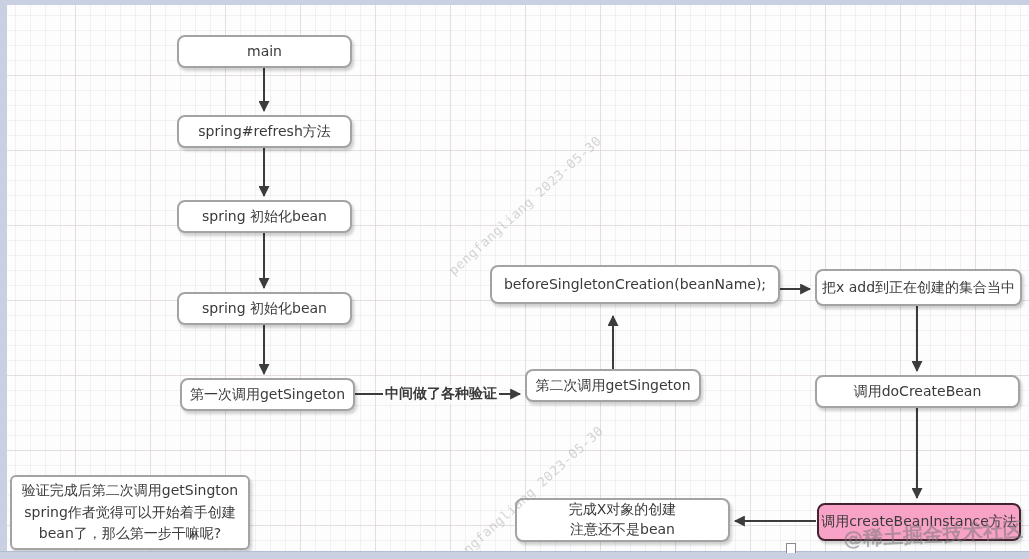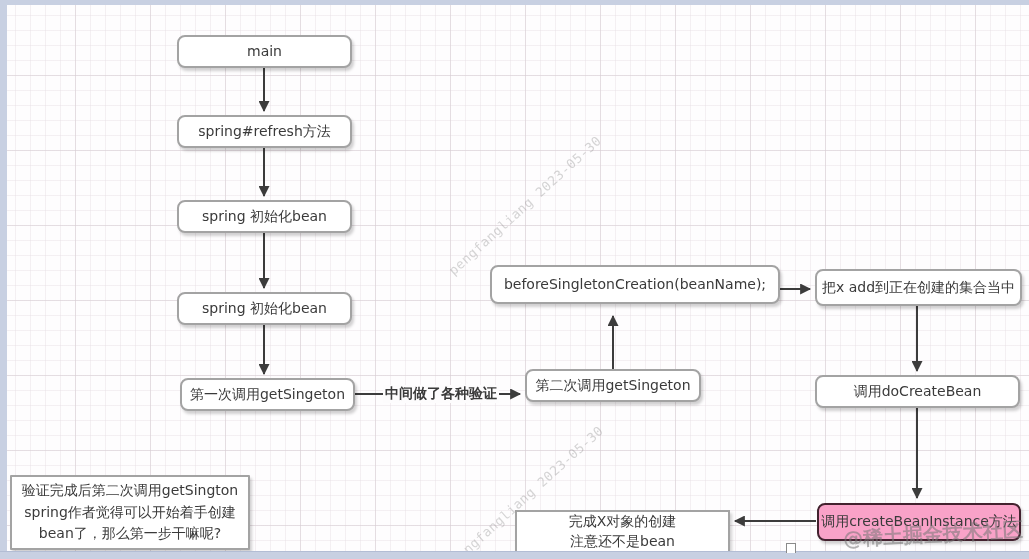--- a/index.html
+++ b/index.html
@@ -27,21 +27,21 @@
     border:1px solid #8a8a8a;border-bottom:none;z-index:41;}
   
   #wires{position:absolute;inset:0;z-index:5;}
   
   .node{
     position:absolute;z-index:10;display:flex;align-items:center;justify-content:center;
     background:#fff;border:2px solid #a3a3a3;border-radius:8px;
     box-shadow:2px 3px 3px rgba(0,0,0,.18);
     font-size:14px;text-align:center;line-height:1.4;box-sizing:border-box;
   }
-  .node.sharp{border-radius:0;margin-top:12px;}
+  .node.sharp{border-radius:8px;}
   .node.col{flex-direction:column;}
   .node.pink{background:#f9a2c8;border-color:#43222f;text-align:right;}
   .edge-label{
     position:absolute;z-index:12;font-size:14px;background:#fdfcfd;padding:0 2px;
     white-space:nowrap;color:#3a3a3a;font-weight:bold;
   }
   
   .wm-diag{
     position:absolute;z-index:30;width:220px;text-align:center;
     transform:rotate(-42deg);color:rgba(145,145,145,.38);
@@ -120,21 +120,21 @@
 
   <div class="node pink" style="left:817px;top:503px;width:204px;height:38px">
     <span>调用createBeanInstance方法</span>
   </div>
 
   <div class="node sharp col" style="left:515px;top:498px;width:215px;height:44px">
     <span>完成X对象的创建</span>
     <span>注意还不是bean</span>
   </div>
 
-  <div class="node col" style="left:10px;top:475px;width:240px;height:75px;border-radius:1px;line-height:1.55">
+  <div class="node col" style="left:10px;top:475px;width:240px;height:75px;border-radius:6px;line-height:1.55">
     <span>验证完成后第二次调用getSington</span>
     <span>spring作者觉得可以开始着手创建</span>
     <span>bean了，那么第一步干嘛呢?</span>
   </div>
 
   <div class="wm-diag" style="left:415px;top:198px">pengfangliang 2023-05-30</div>
   <div class="wm-diag" style="left:417px;top:488px">pengfangliang 2023-05-30</div>
   <div id="wm-site">@稀土掘金技术社区</div>
 
   <div class="strip" id="strip-top"></div>

